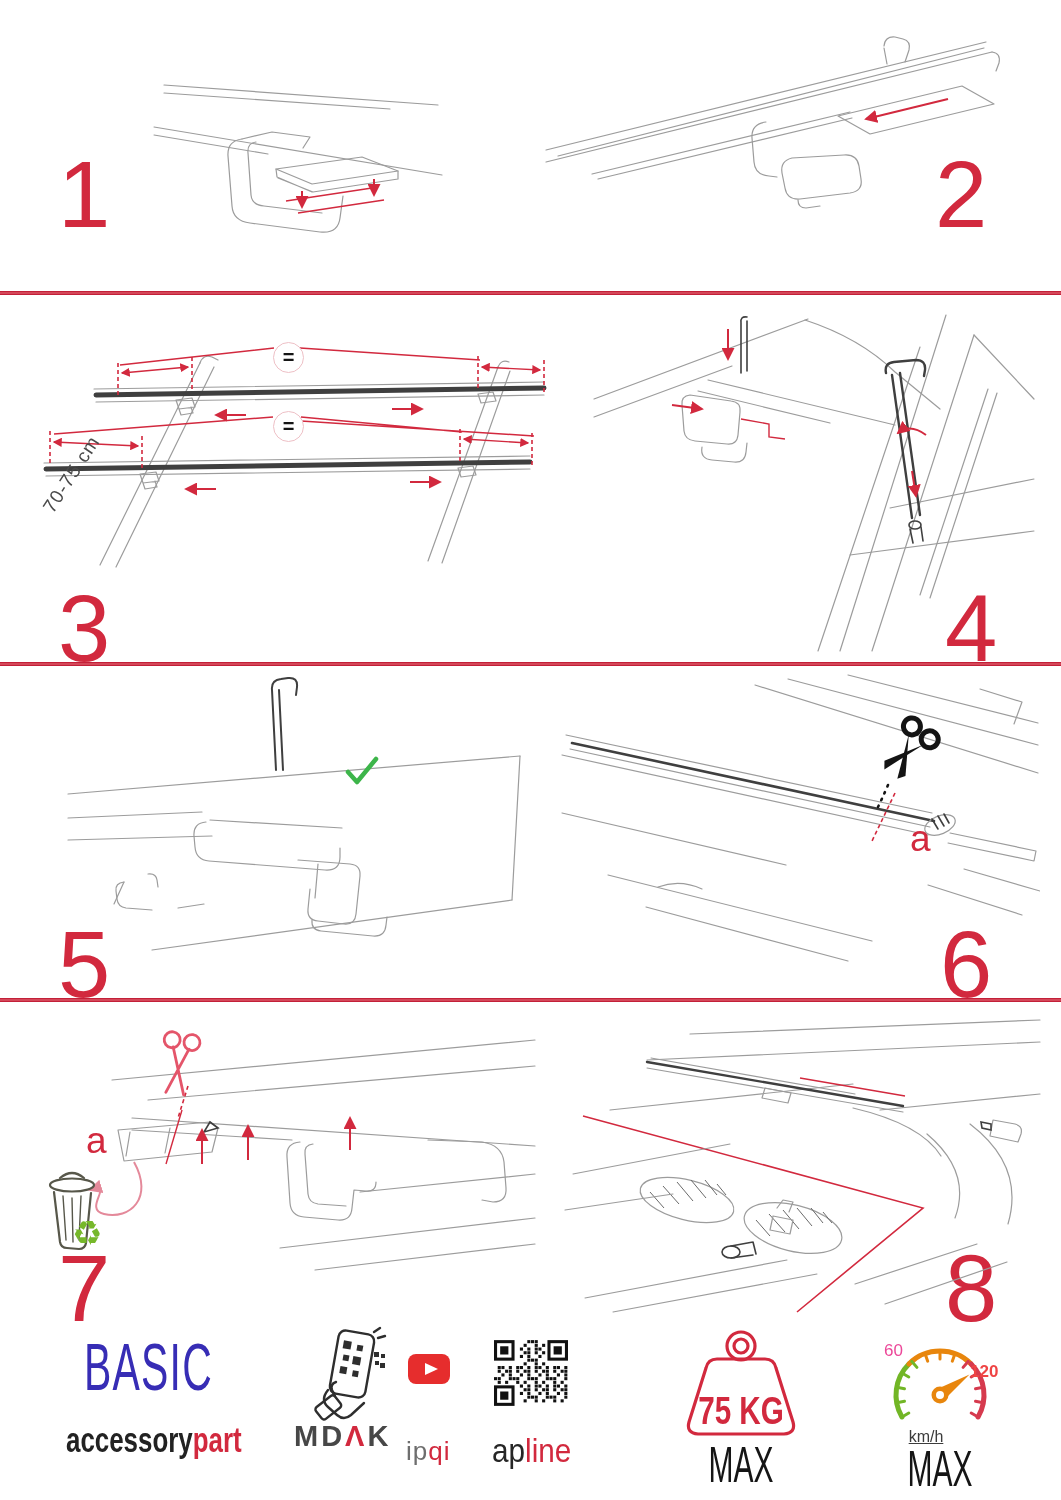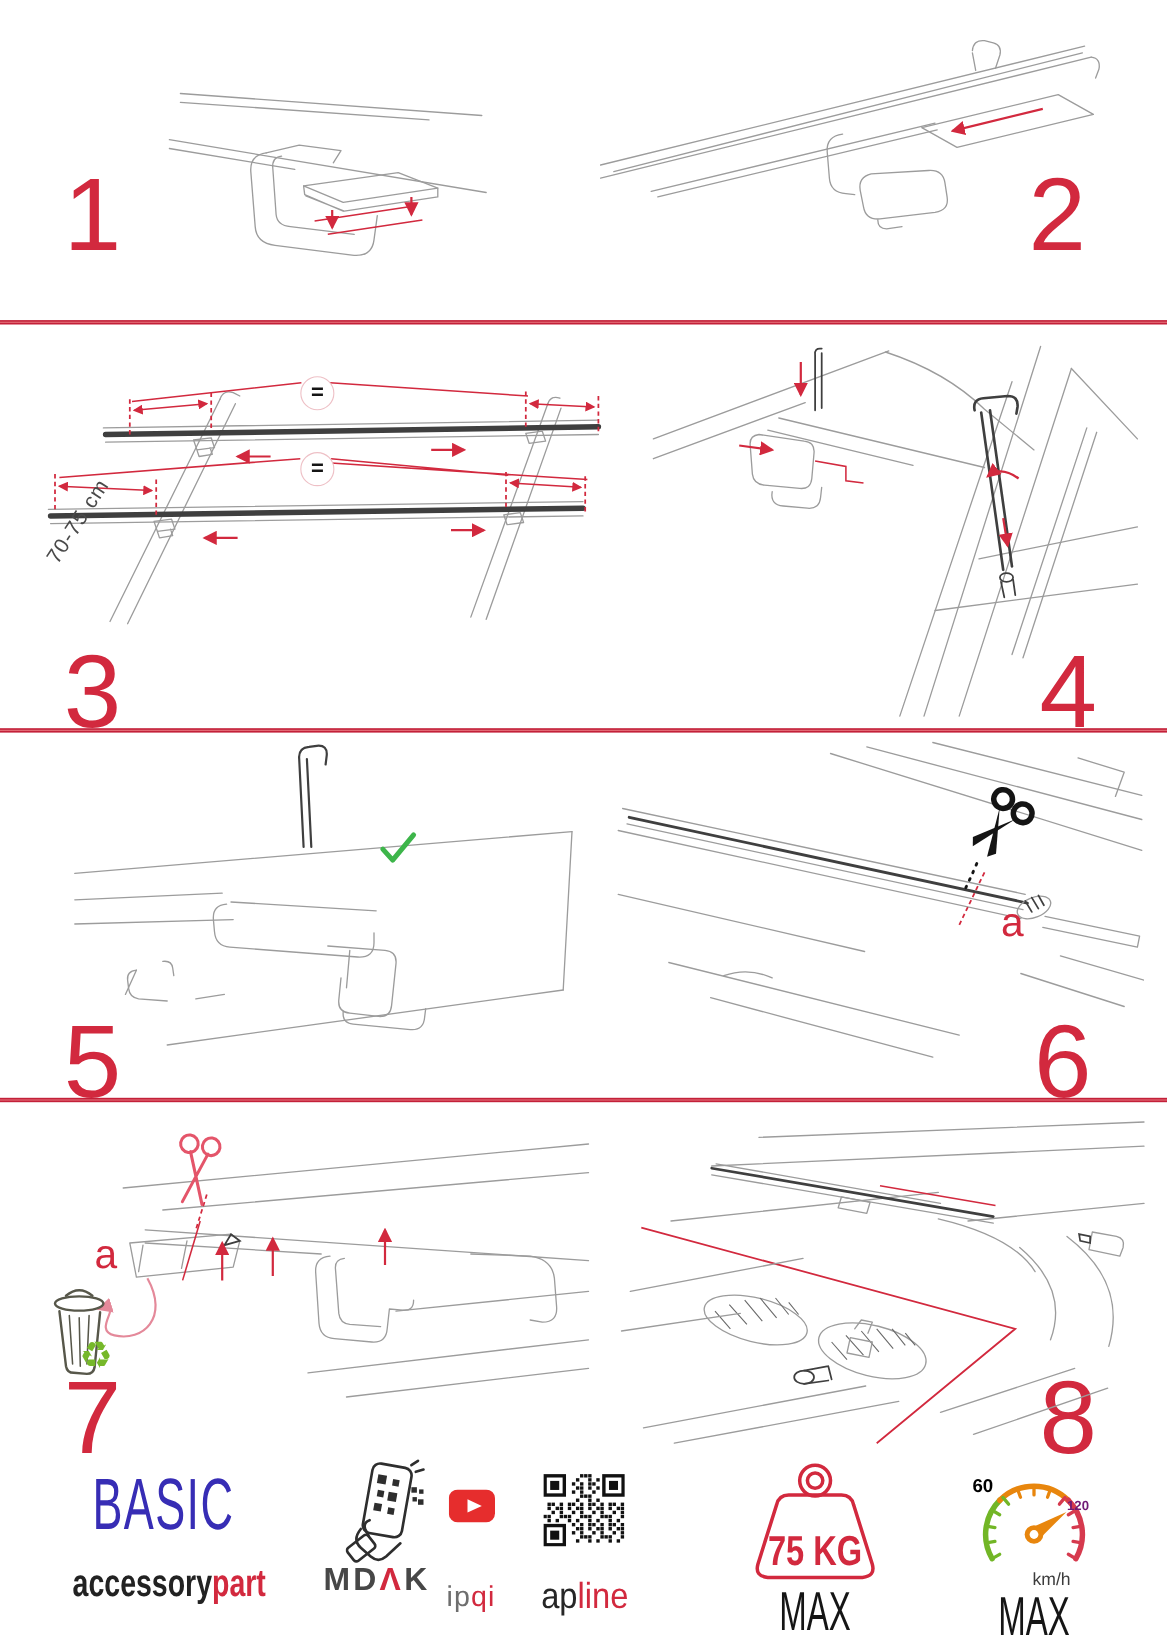--- a/index.html
+++ b/index.html
@@ -35,22 +35,22 @@
   .mdak .red{color:#d2293e;}
   .ipqi{position:absolute;font-size:26px;color:#6e6e6e;letter-spacing:1px;white-space:nowrap;}
   .ipqi .red{color:#d2293e;}
   .apline{position:absolute;font-size:33px;font-weight:500;color:#262626;
           transform:scaleX(0.9);transform-origin:0 0;white-space:nowrap;}
   .apline .red{color:#d2293e;}
   .kgval{position:absolute;width:154px;text-align:center;font-size:38px;font-weight:700;
          color:#d2293e;transform:scaleX(0.78);transform-origin:50% 0;}
   .maxlbl{position:absolute;text-align:center;font-size:50px;font-weight:500;color:#151515;
           transform:scaleX(0.6);transform-origin:50% 0;line-height:1;}
-  .gauge-lo{position:absolute;font-size:17px;font-weight:700;color:#000000;}
-  .gauge-hi{position:absolute;font-size:12px;font-weight:700;color:#701a75;}
+  .gauge-lo{position:absolute;font-size:17px;font-weight:400;color:#ec4899;}
+  .gauge-hi{position:absolute;font-size:17px;font-weight:700;color:#ef4444;}
   .gauge-unit{position:absolute;width:84px;text-align:center;font-size:16px;color:#3c3c3c;}
 </style>
 </head>
 <body>
 
 <svg width="0" height="0" style="position:absolute">
   <defs>
     <marker id="ah" viewBox="0 0 10 10" refX="8.5" refY="5" markerWidth="6.5" markerHeight="6.5" orient="auto-start-reverse">
       <path d="M0,0 L10,5 L0,10 Z" fill="#d2293e"></path>
     </marker>
@@ -458,17 +458,17 @@
         <line x1="105.3" y1="54.3" x2="97.5" y2="55.7" stroke="#d63a4e"></line>
         <line x1="105.3" y1="69.7" x2="97.5" y2="68.3" stroke="#d63a4e"></line>
         <line x1="100.1" y1="84" x2="93.2" y2="80" stroke="#d63a4e"></line>
       </g>
       <polygon points="57,57 91.5,41.5 66,67" fill="#e8860d"></polygon>
       <circle cx="62" cy="62" r="8.5" fill="#e8860d"></circle>
       <circle cx="62" cy="62" r="4" fill="#ffffff"></circle>
     </svg>
     <div class="gauge-lo" style="left:884px;top:21px;">60</div>
     <div class="gauge-hi" style="left:970px;top:42px;">120</div>
-    <div class="gauge-unit" style="left:914px;top:108px;">km/h</div>
+    <div class="gauge-unit" style="left:884px;top:108px;text-decoration:underline;">km/h</div>
     <div class="maxlbl" style="left:878px;top:124px;width:124px;">MAX</div>
   </div>
 
 </div>
 
 </body></html>

